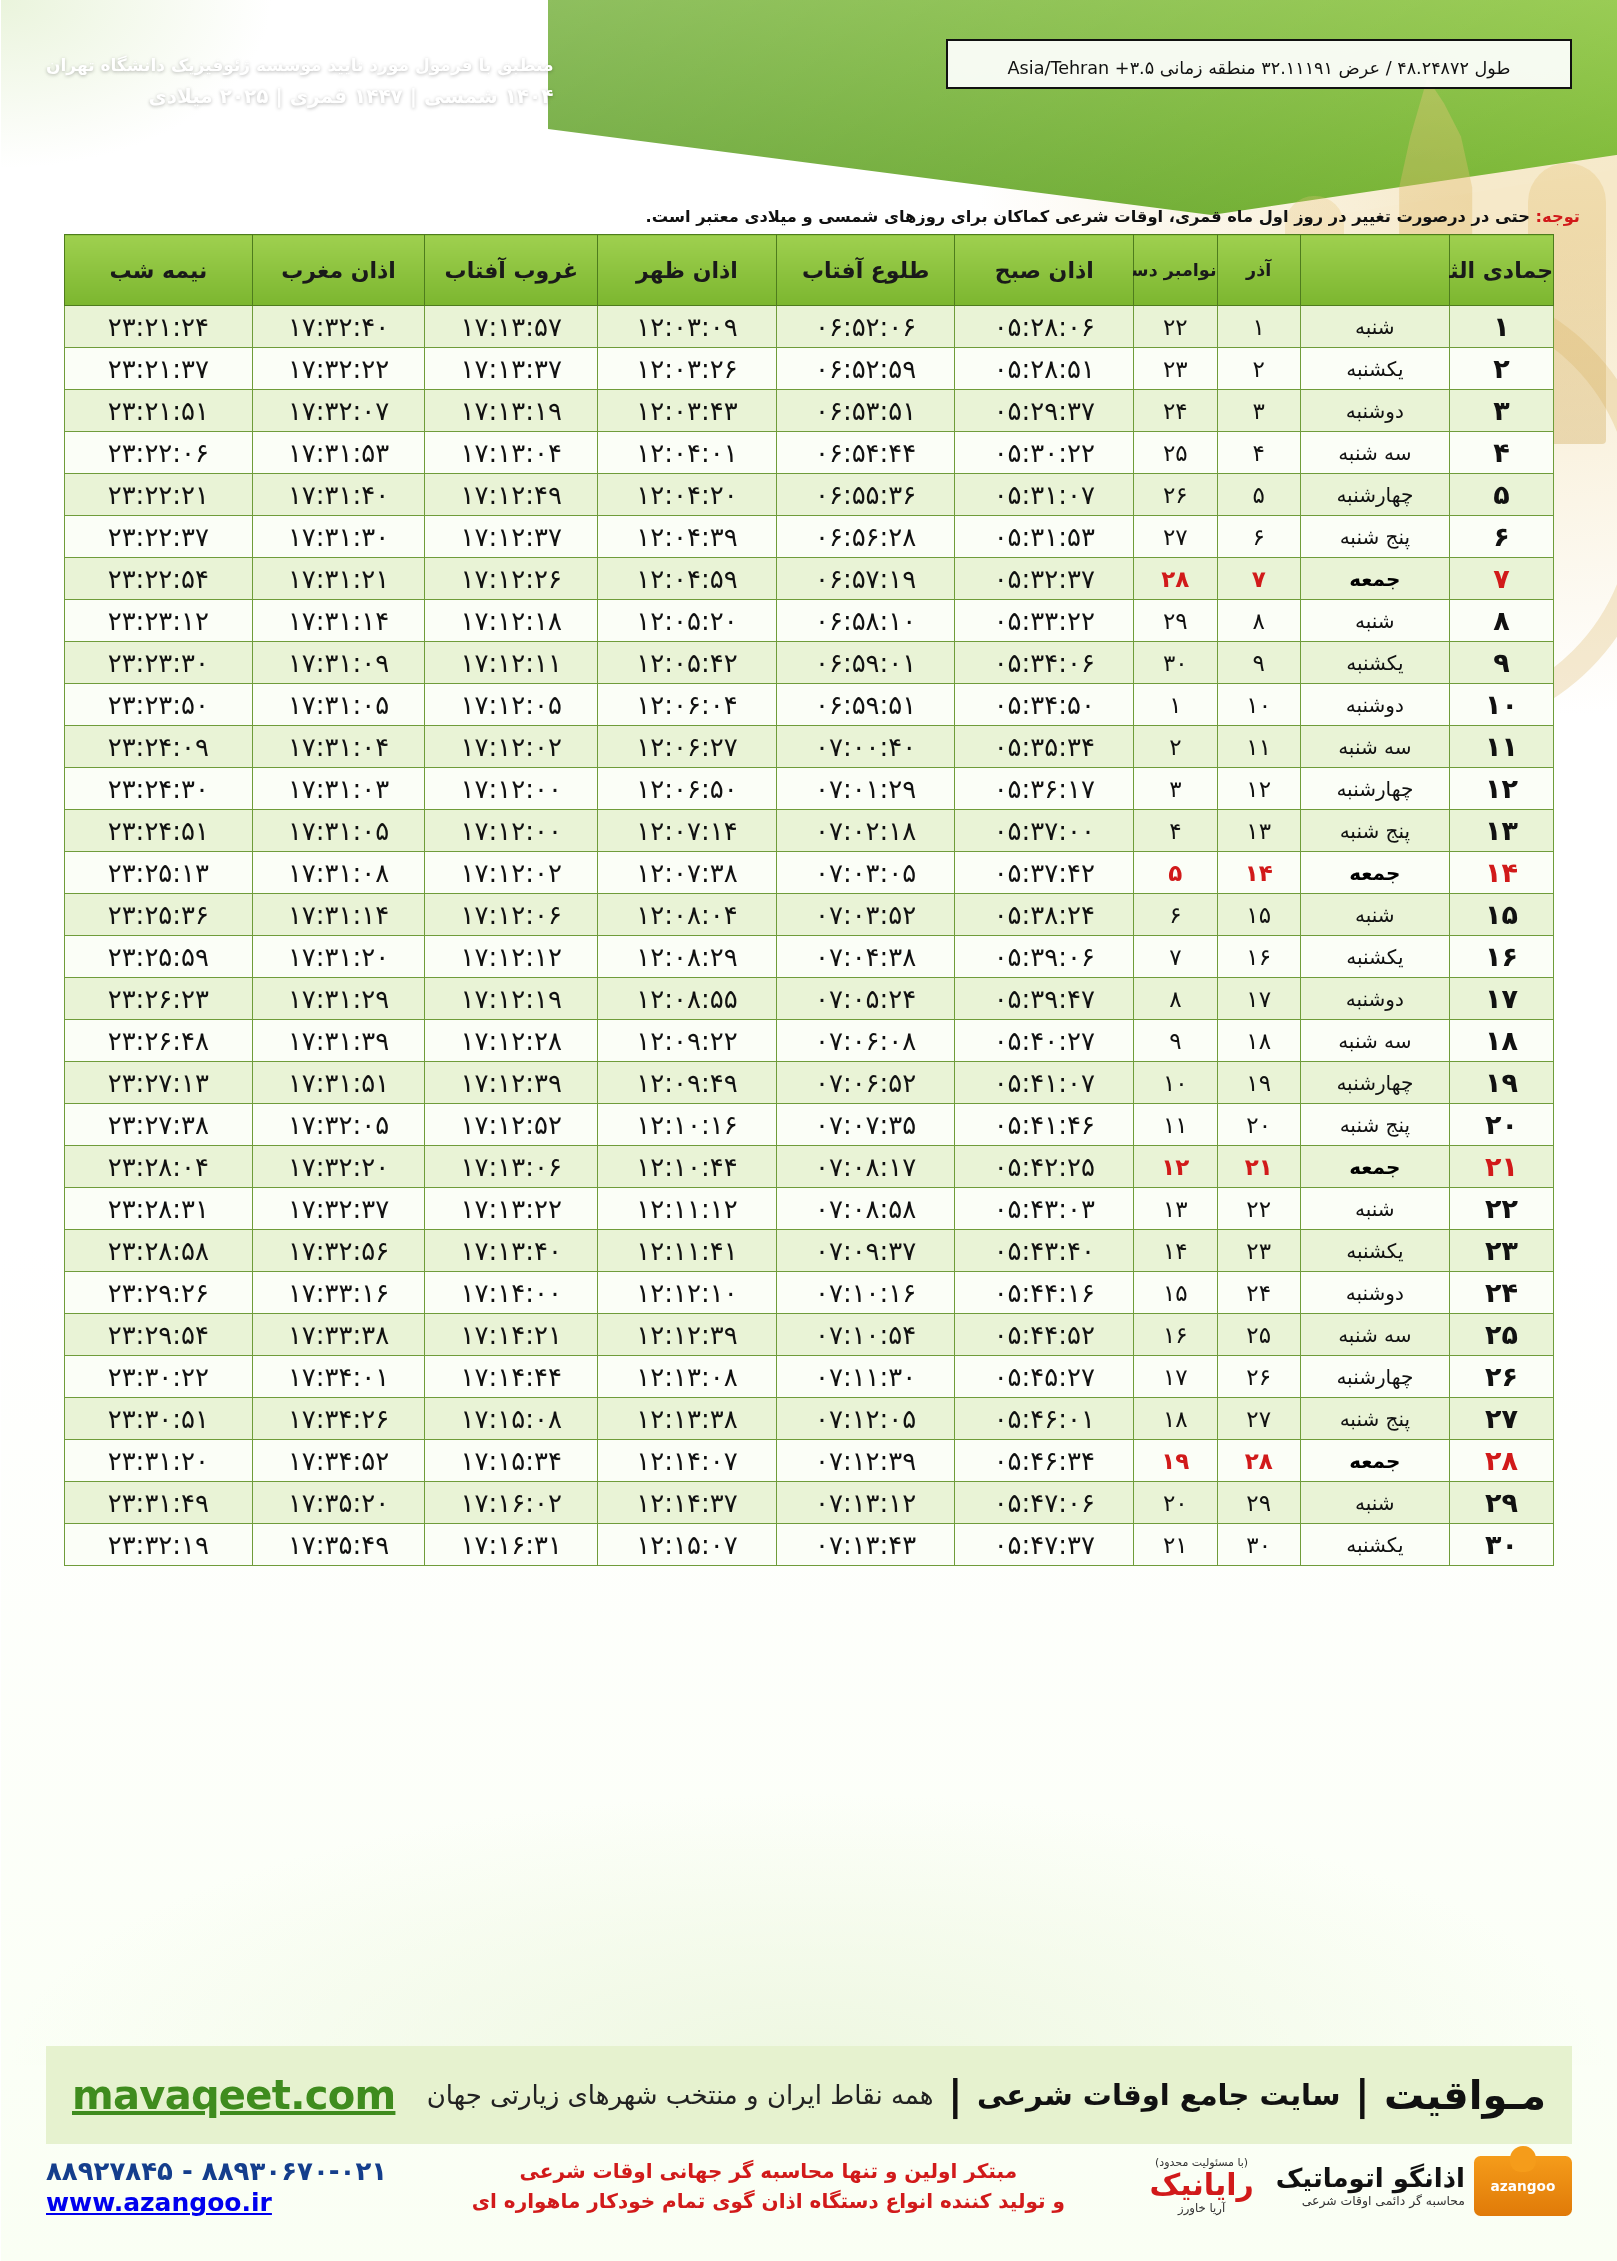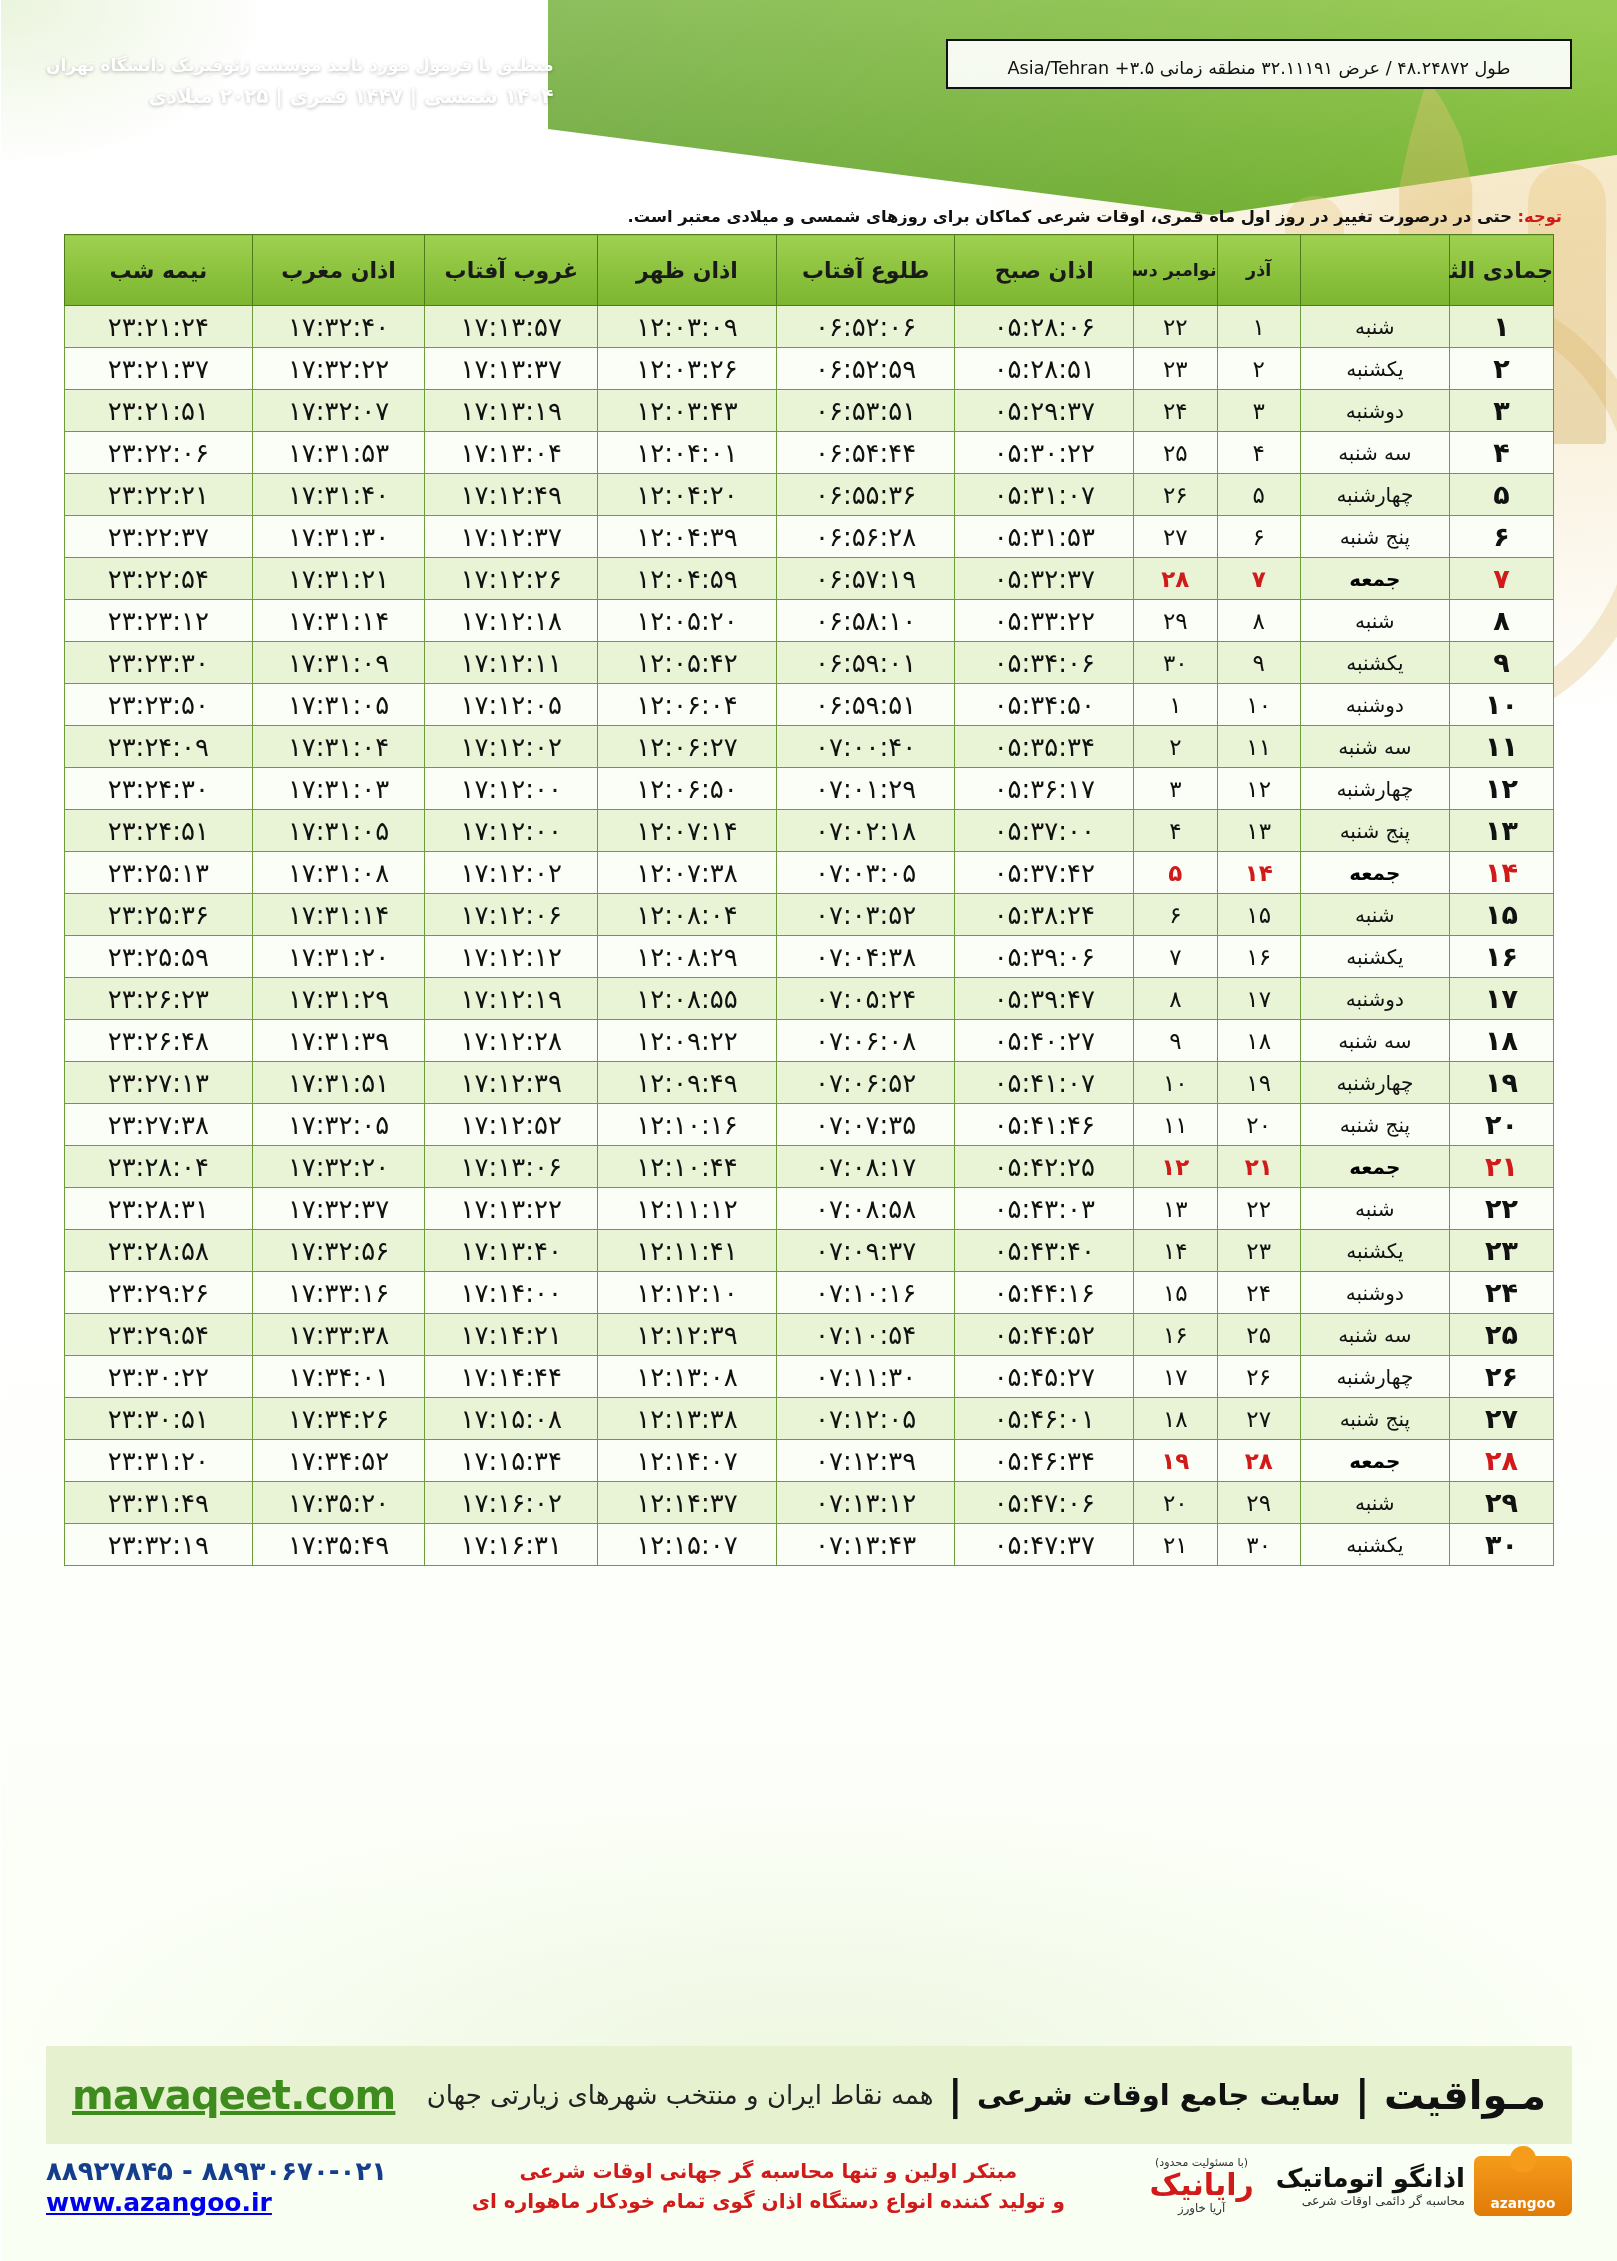--- a/index.html
+++ b/index.html
@@ -119,21 +119,21 @@
     line-height:1.2;
   }
   .city-coords{
     font-size:17.6px;
     margin-top:6.5px;
     direction:rtl;
   }
   .note-line{
     position:absolute;
     top:207px;
-    right:56px;
+    right:38px;
     left:46px;
     text-align:right;
     font-size:16.3px;
     font-weight:bold;
     color:#111;
   }
   .note-line .note-label{color:#d11a1a;}
 
   
   .table-wrap{
@@ -238,21 +238,21 @@
     display:flex;align-items:center;gap:9px;direction:rtl;
   }
   .azangoo-logo{
     width:98px;height:60px;
     background:linear-gradient(180deg,#f59c1a,#e07a08);
     border-radius:6.5px;
     position:relative;
     color:#fff;
     font-size:13.7px;
     display:flex;align-items:flex-end;justify-content:center;
-    padding-bottom:5px;box-sizing:border-box;
+    padding-bottom:22px;box-sizing:border-box;
     font-weight:bold;
   }
   .azangoo-logo .dome{
     position:absolute;top:-10.4px;left:50%;transform:translateX(-50%);
     width:26px;height:26px;background:#f59c1a;border-radius:50% 50% 40% 40%;
   }
   .azangoo-text{
     text-align:right;
   }
   .azangoo-text .l1{font-size:26px;font-weight:bold;color:#111;line-height:1.1;}

